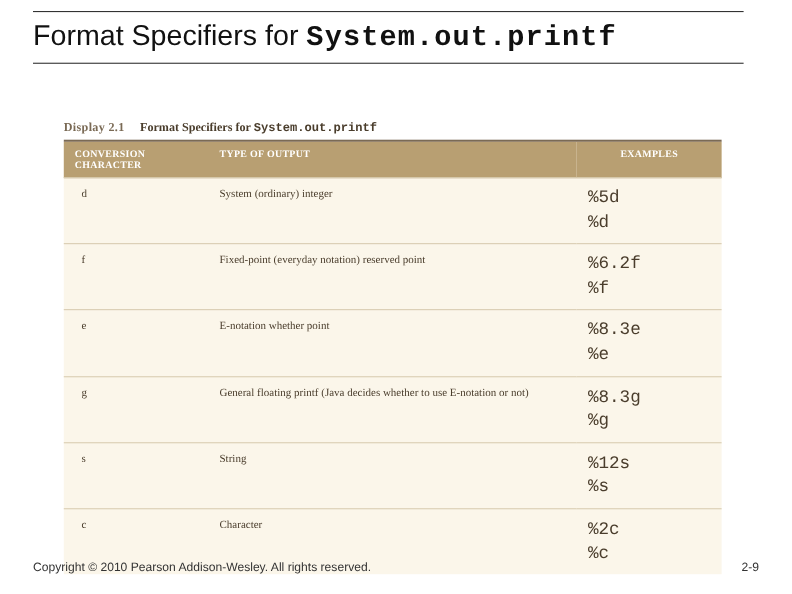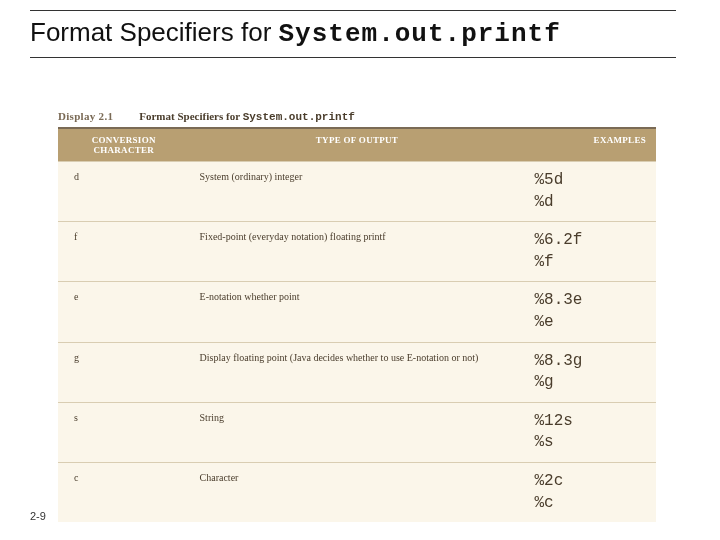--- a/index.html
+++ b/index.html
@@ -3,29 +3,29 @@
 <meta charset="utf-8">
 <style>
   * { box-sizing: border-box; margin: 0; padding: 0; }
   html, body { width: 720px; height: 540px; background: #fff; font-family: "Segoe UI", Arial, sans-serif; }
   .slide { position: relative; width: 720px; height: 540px; padding: 10px 44px 0 30px; }
   .rule-top { border-top: 1.5px solid #333; margin: 0 0 6px 0; }
   .title { font-size: 26px; font-weight: 400; color: #111; padding-bottom: 8px; }
   .title .mono { font-family: "Courier New", monospace; font-weight: 700; letter-spacing: 1px; }
   .rule-under { border-top: 1.5px solid #333; }
   .figure { margin: 52px 20px 0 28px; color: #5a4b3a; font-family: Georgia, "Times New Roman", serif; font-size: 11px; }
-  .display-bar { display: flex; gap: 26px; align-items: baseline; margin-bottom: 4px; text-align: right; }
+  .display-bar { display: flex; gap: 14px; align-items: baseline; margin-bottom: 4px; text-align: right; }
   .display-label { color: #7a6a55; font-weight: 700; font-size: 11px; letter-spacing: .3px; }
   .display-title { color: #4a3d2c; font-weight: 700; font-size: 11px; }
   .display-title .mono { font-family: "Courier New", monospace; font-weight: 700; }
   .display-rule { height: 2px; background: linear-gradient(#7a6a55,#7a6a55); border: none; margin-bottom: 0; }
   table { width: 100%; border-collapse: collapse; table-layout: fixed; background: #fbf6ea; }
   col.c1 { width: 22%; } col.c2 { width: 56%; } col.c3 { width: 22%; }
-  thead th { background: #b89f72; color: #fff; font-size: 9px; font-weight: 700; text-align: center; padding: 6px 10px 6px 10px; letter-spacing: .3px; vertical-align: top; }
-  thead th:last-child { text-align: right; }
+  thead th { background: #b89f72; color: #fff; font-size: 9px; font-weight: 700; text-align: left; padding: 6px 10px 6px 10px; letter-spacing: .3px; vertical-align: top; }
+  thead th:last-child { text-align: center; }
   tbody td { border-top: 1px solid #d9cdb2; padding: 8px 10px 8px 10px; font-size: 10px; color: #4a3d2c; vertical-align: top; line-height: 1.35; }
   tbody tr td:first-child { padding-left: 16px; }
   tbody td.examples { font-family: "Courier New", monospace; white-space: pre; font-size: 16px; }
   .footer { position: absolute; left: 30px; right: 30px; bottom: 18px; display: flex; justify-content: space-between; align-items: baseline; font-size: 11px; color: #333; }
   .footer .page { font-size: 11px; color: #333; }
 </style>
 </head>
 <body>
 
 <div class="slide">
@@ -63,49 +63,50 @@
       </thead>
       <tbody>
         <tr>
           <td>d</td>
           <td>System (ordinary) integer</td>
           <td class="examples">%5d
 %d</td>
         </tr>
         <tr>
           <td>f</td>
-          <td>Fixed-point (everyday notation) floating printf</td>
+          <td>Fixed-point (everyday notation) reserved point</td>
           <td class="examples">%6.2f
 %f</td>
         </tr>
         <tr>
           <td>e</td>
           <td>E-notation whether point</td>
           <td class="examples">%8.3e
 %e</td>
         </tr>
         <tr>
           <td>g</td>
-          <td>Display floating point (Java decides whether to use E-notation or not)</td>
+          <td>General floating printf (Java decides whether to use E-notation or not)</td>
           <td class="examples">%8.3g
 %g</td>
         </tr>
         <tr>
           <td>s</td>
           <td>String</td>
           <td class="examples">%12s
 %s</td>
         </tr>
         <tr>
           <td>c</td>
           <td>Character</td>
           <td class="examples">%2c
 %c</td>
         </tr>
       </tbody>
     </table>
   </div>
 
   <div class="footer">
+    <span>Copyright © 2010 Pearson Addison-Wesley. All rights reserved.</span>
     <span class="page">2-9</span>
   </div>
 
 </div>
 
 </body></html>

